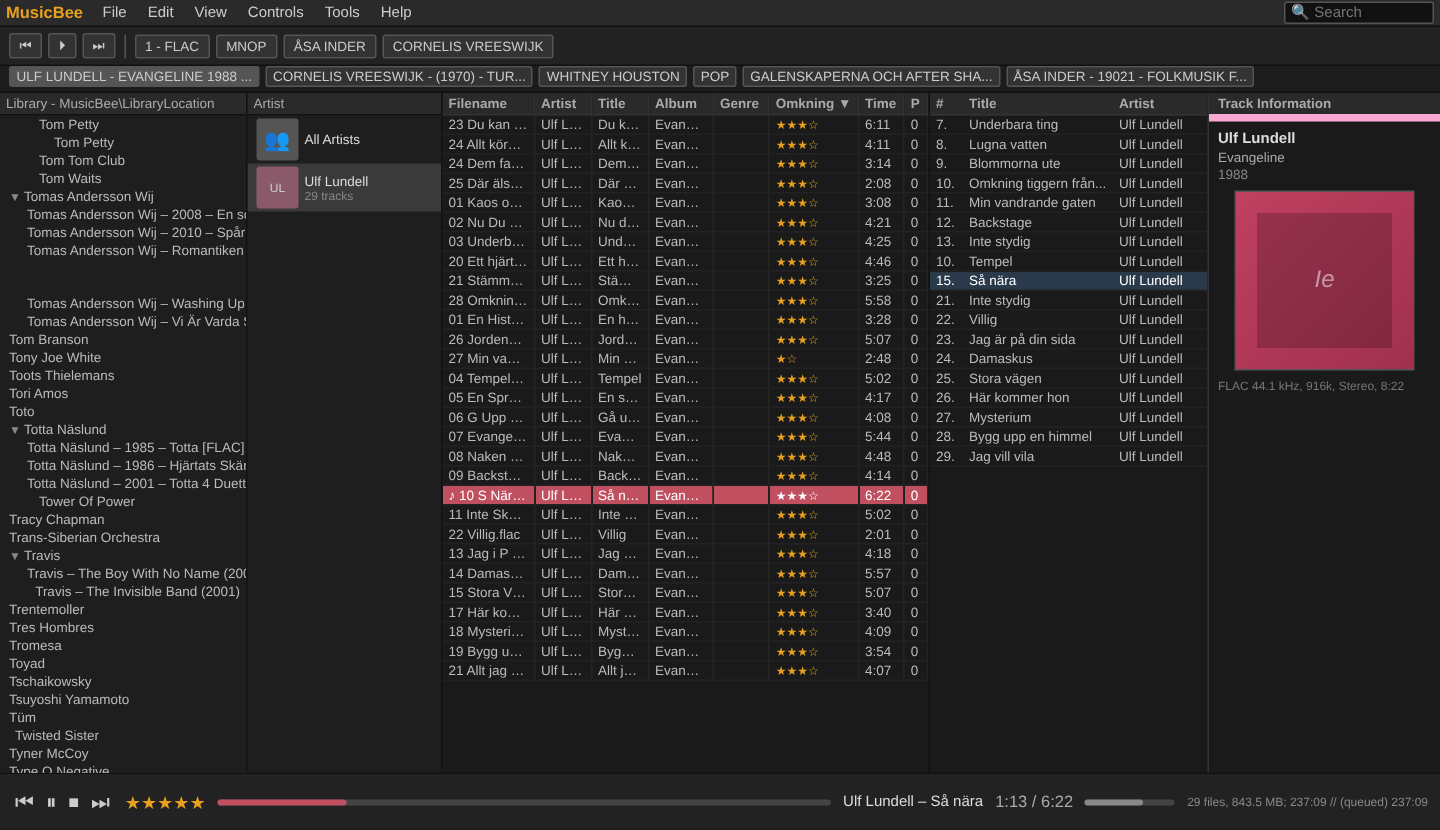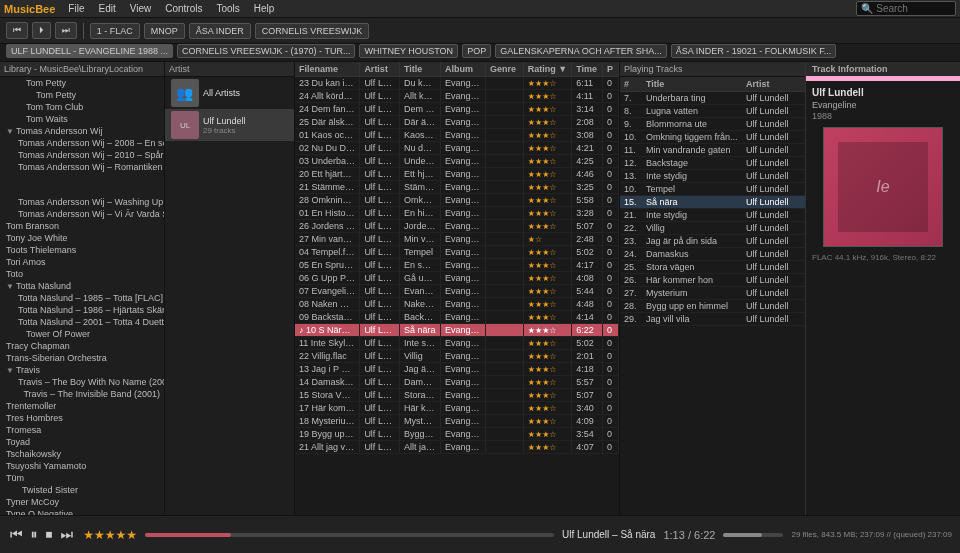--- a/index.html
+++ b/index.html
@@ -225,21 +225,21 @@
         </div>
         <div class="lib-item" style="padding-left: 6px;">
           <span>Tschaikowsky</span>
         </div>
         <div class="lib-item" style="padding-left: 6px;">
           <span>Tsuyoshi Yamamoto</span>
         </div>
         <div class="lib-item" style="padding-left: 6px;">
           <span>Tüm</span>
         </div>
-        <div class="lib-item" style="padding-left: 22px;">
+        <div class="lib-item" style="padding-left: 10px;">
           <span>Twisted Sister</span>
         </div>
         <div class="lib-item" style="padding-left: 6px;">
           <span>Tyner McCoy</span>
         </div>
         <div class="lib-item" style="padding-left: 6px;">
           <span>Type O Negative</span>
         </div>
         <div class="lib-item" style="padding-left: 6px;">
           <span class="expand-icon">▼</span> 
@@ -275,21 +275,21 @@
 
   <div id="tracks">
     <table class="tracks-table">
       <thead>
         <tr>
           <th class="col-filename">Filename</th>
           <th class="col-artist">Artist</th>
           <th class="col-title">Title</th>
           <th class="col-album">Album</th>
           <th class="col-genre">Genre</th>
-          <th class="col-rating">Rating ▼</th>
+          <th class="col-rating">Omkning ▼</th>
           <th class="col-time">Time</th>
           <th style="width:20px;">P</th>
         </tr>
       </thead>
       <tbody id="tracks-body">
           <tr>
     <td class="col-filename">23 Du kan inte ljuga för ett hjärta.flac</td>
     <td class="col-artist">Ulf Lundell</td>
     <td class="col-title">Du kan inte ljuga för ett...</td>
     <td class="col-album">Evangeline</td>
@@ -576,23 +576,20 @@
     <td class="col-genre"></td>
     <td class="col-rating"><span class="stars">★★★☆</span></td>
     <td class="col-time">4:07</td>
     <td style="width:20px;">0</td>
   </tr>
         </tbody>
     </table>
   </div>
 
   <div id="playing-tracks">
-    <div id="playing-tracks-header">
-      <span>Playing Tracks</span>
-    </div>
     <table class="pt-table">
       <thead>
         <tr>
           <th style="width:22px;">#</th>
           <th style="width:100px;">Title</th>
           <th>Artist</th>
         </tr>
       </thead>
       <tbody id="pt-body">
           <tr>

